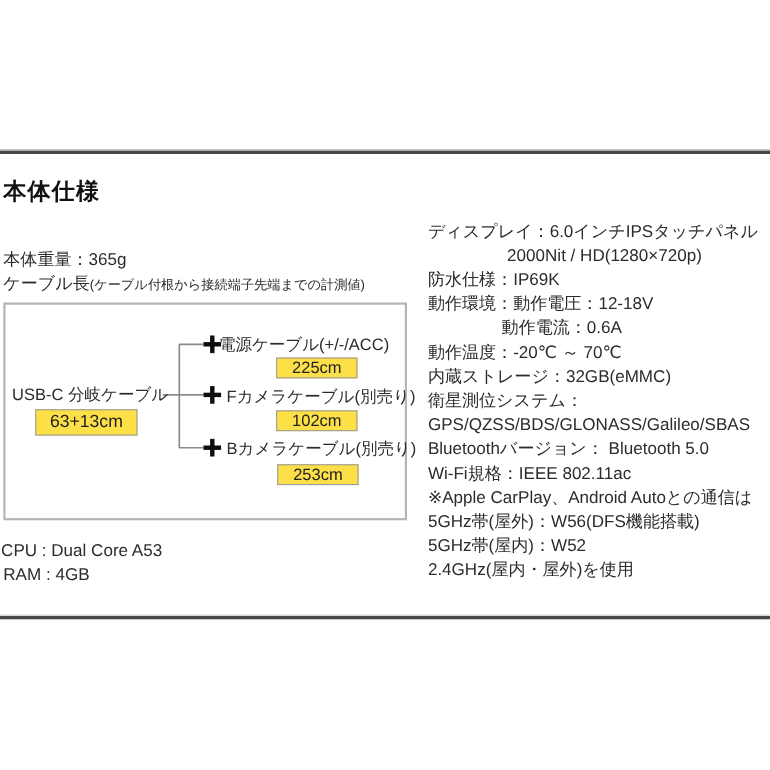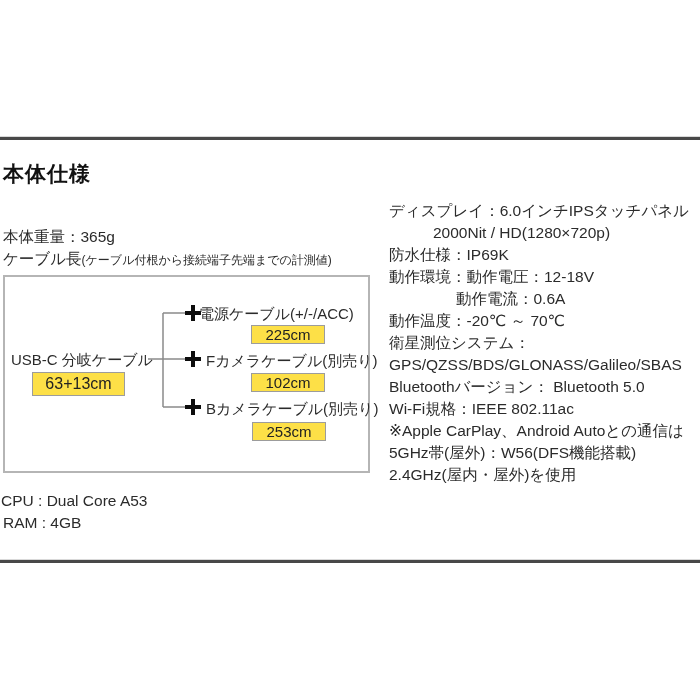--- a/index.html
+++ b/index.html
@@ -20,21 +20,21 @@
   .vbox{
     position:absolute;box-sizing:border-box;border:1.5px solid #9c9c9c;background:#fde047;
     display:flex;align-items:center;justify-content:center;font-size:15px;color:#222;
   }
   .plus{position:absolute;width:16px;height:16px;}
   .plus::before{content:"";position:absolute;left:0;top:6px;width:16px;height:4px;background:#0d0d0d;}
   .plus::after{content:"";position:absolute;left:6px;top:0;width:4px;height:16px;background:#0d0d0d;}
   
   .specs{position:absolute;left:389px;top:200px;width:312px;}
   .specs .sline{font-size:15.5px;line-height:22px;white-space:nowrap;}
-  .specs .indent-a{margin-left:44px;}
+  .specs .indent-a{margin-left:72px;}
   .specs .indent-b{margin-left:67px;}
 </style>
 </head>
 <body>
 
 <div class="page">
 
   <div class="rule top"></div>
 
   <div class="heading">本体仕様</div>
@@ -69,24 +69,26 @@
   <div class="tline" style="left:1px;top:492px;">CPU : Dual Core A53</div>
   <div class="tline" style="left:3px;top:514px;">RAM : 4GB</div>
 
   <div class="specs">
     <div class="sline">ディスプレイ：6.0インチIPSタッチパネル</div>
     <div class="sline indent-a">2000Nit / HD(1280×720p)</div>
     <div class="sline">防水仕様：IP69K</div>
     <div class="sline">動作環境：動作電圧：12-18V</div>
     <div class="sline indent-b">動作電流：0.6A</div>
     <div class="sline">動作温度：-20℃ ～ 70℃</div>
+    <div class="sline">内蔵ストレージ：32GB(eMMC)</div>
     <div class="sline">衛星測位システム：</div>
     <div class="sline">GPS/QZSS/BDS/GLONASS/Galileo/SBAS</div>
     <div class="sline">Bluetoothバージョン： Bluetooth 5.0</div>
     <div class="sline">Wi-Fi規格：IEEE 802.11ac</div>
     <div class="sline">※Apple CarPlay、Android Autoとの通信は</div>
     <div class="sline">5GHz帯(屋外)：W56(DFS機能搭載)</div>
+    <div class="sline">5GHz帯(屋内)：W52</div>
     <div class="sline">2.4GHz(屋内・屋外)を使用</div>
   </div>
 
   <div class="rule bottom"></div>
 
 </div>
 
 </body></html>

